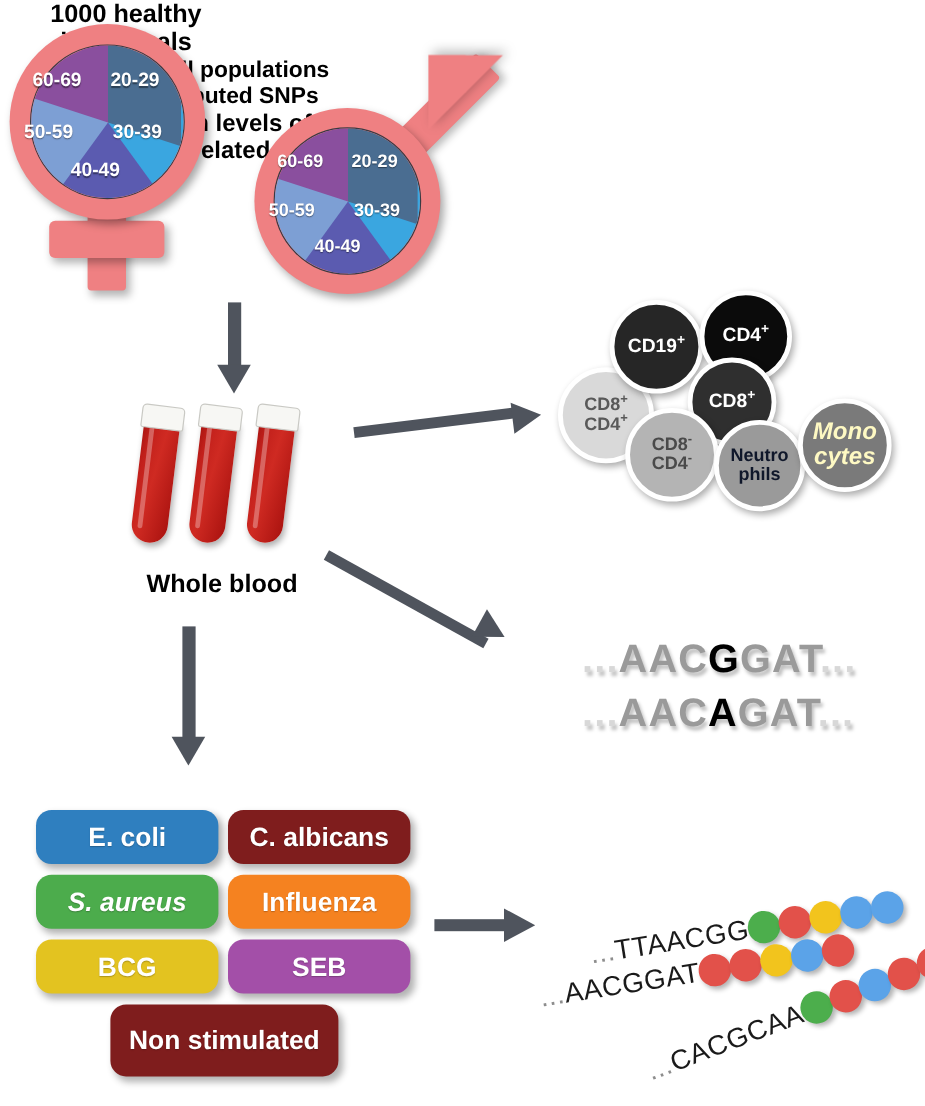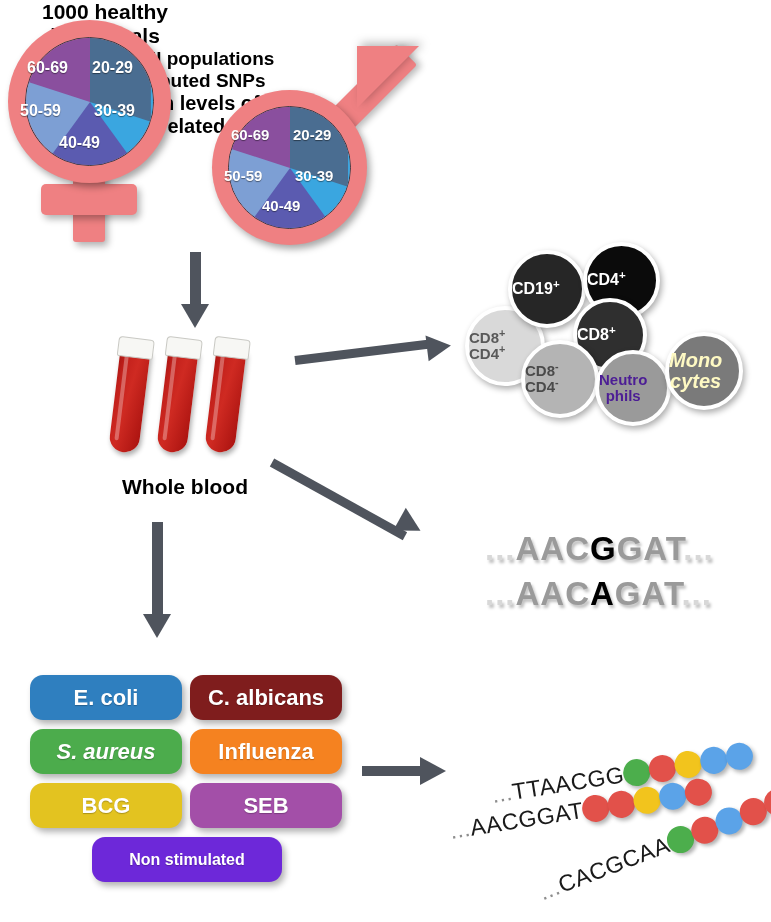--- a/index.html
+++ b/index.html
@@ -34,21 +34,21 @@
              box-shadow:2px 3px 5px rgba(0,0,0,.32);}
   .tube-shine{position:absolute;left:5px;top:16px;width:4px;height:88px;
               background:rgba(255,255,255,.30);border-radius:3px;}
   .tube-neck{position:absolute;left:-3px;top:0;width:36px;height:20px;
              background:#f7f7f4;border:1.3px solid #c9c9c4;
              border-radius:4px 4px 2px 2px;box-sizing:border-box;}
 
   
   .cell{position:absolute;border-radius:50%;border:4px solid #fff;
         box-sizing:border-box;display:flex;align-items:center;
-        text-align:center;font-weight:bold;
+        justify-content:center;text-align:center;font-weight:bold;
         line-height:1.05;box-shadow:2px 3px 6px rgba(0,0,0,.33);}
   .cell sup{font-size:.72em;line-height:0;}
 
   
   .snp-row{position:absolute;font-weight:bold;letter-spacing:1px;
            white-space:nowrap;color:#b9b9b9;
            text-shadow:2px 3px 3px rgba(0,0,0,.25);}
   .snp-row .dim{color:#d8d8d8;}
   .snp-row .mid{color:#9a9a9a;}
   .snp-row .hi{color:#000;}
@@ -201,21 +201,21 @@
     <span><span>CD8</span><sup>+</sup></span>
   </div>
 
   <div class="cell" style="left:66px;top:100px;width:78px;height:78px;background:#b4b4b4;color:#4a4a4a;font-size:15px;">
     <span>
       <span>CD8</span><sup>-</sup><br>
       <span>CD4</span><sup>-</sup>
     </span>
   </div>
 
-  <div class="cell" style="left:140px;top:110px;width:76px;height:76px;background:#9a9a9a;color:#4c1d95;font-size:15px;">
+  <div class="cell" style="left:140px;top:110px;width:76px;height:76px;background:#9a9a9a;color:#0f172a;font-size:15px;">
     <span>
       <span>Neutro</span><br>
       <span>phils</span>
     </span>
   </div>
 
   <div class="cell" style="left:210px;top:92px;width:78px;height:78px;background:#7a7a7a;color:#fef9c3;font-size:20px;font-style:italic;">
     <span>
       <span>Mono</span><br>
       <span>cytes</span>
@@ -250,21 +250,21 @@
     <span>Influenza</span>
   </div>
 
   <div class="pill" style="left:0px;top:108px;width:152px;height:45px;background:#e3c320;font-size:22px;">
     <span>BCG</span>
   </div>
   <div class="pill" style="left:160px;top:108px;width:152px;height:45px;background:#a34fa8;font-size:22px;">
     <span>SEB</span>
   </div>
 
-  <div class="pill" style="left:62px;top:162px;width:190px;height:45px;background:#6d28d9;font-size:16px;">
+  <div class="pill" style="left:62px;top:162px;width:190px;height:60px;background:#7f1d1d;font-size:22px;">
     <span>Non stimulated</span>
   </div>
 </div>
 
 <div class="arrow" style="left:362px;top:755px;width:110px;height:34px;">
   <div style="position:absolute;left:0;top:11px;width:62px;height:10px;background:#4f545d;"></div>
   <div style="position:absolute;left:58px;top:2px;width:0;height:0;
               border-top:14px solid transparent;border-bottom:14px solid transparent;
               border-left:26px solid #4f545d;"></div>
 </div>

